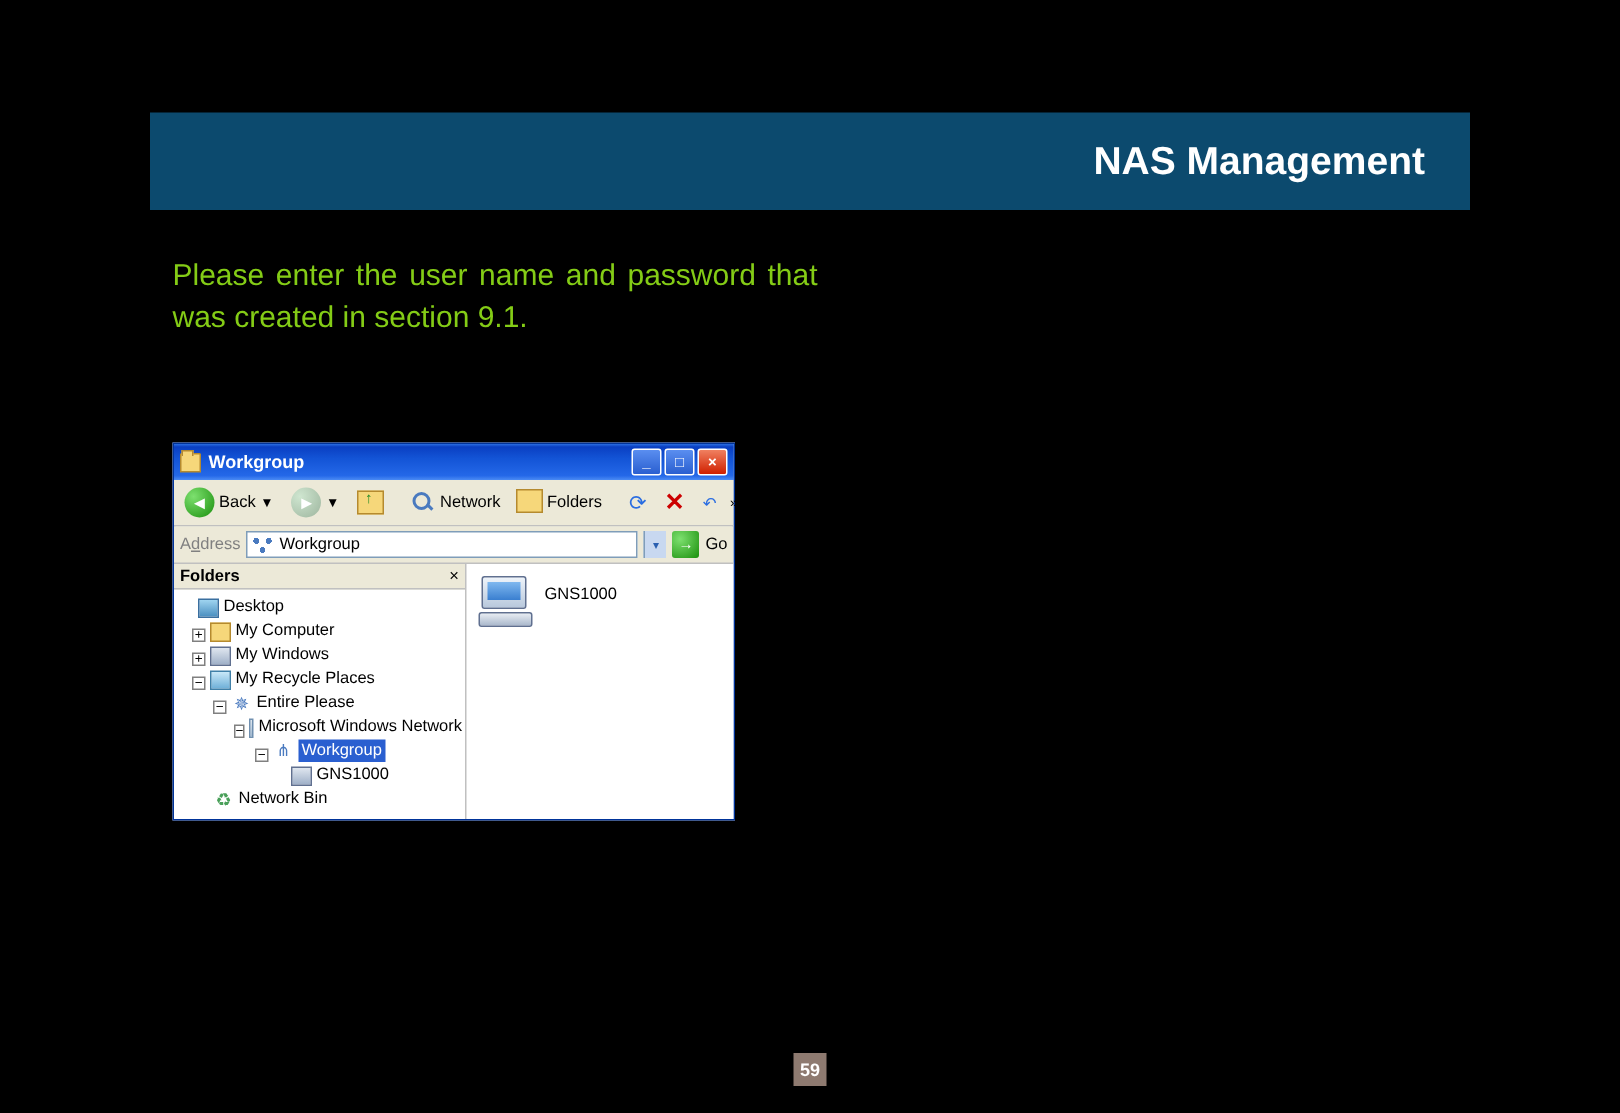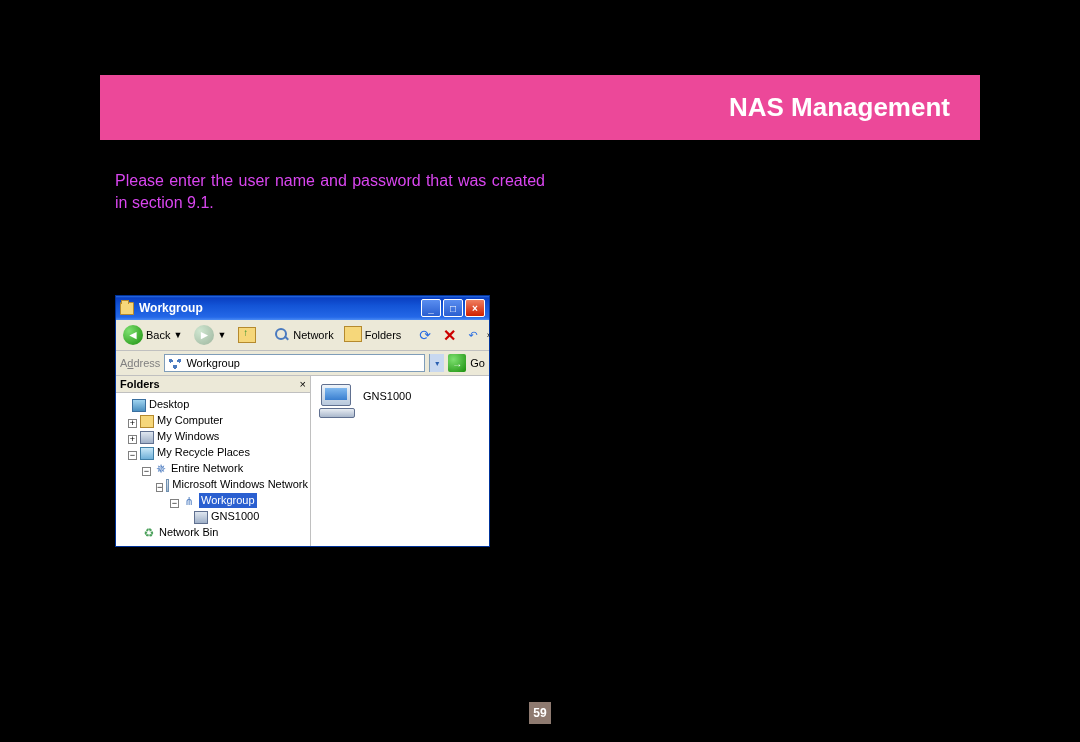--- a/index.html
+++ b/index.html
@@ -10,39 +10,39 @@
     font-family: Arial, Helvetica, sans-serif;
     position: relative;
     overflow: hidden;
   }
   .header-bar {
     position: absolute;
     left: 100px;
     top: 75px;
     width: 880px;
     height: 65px;
-    background: #ec4899;
+    background: #0c4a6e;
     display: flex;
     align-items: center;
     justify-content: flex-end;
     padding-right: 30px;
     padding-left: 28px;
   }
   .header-bar h1 {
     color: #fff;
     font-size: 26px;
     font-weight: bold;
   }
   .body-text {
     position: absolute;
     left: 115px;
     top: 170px;
     width: 430px;
-    color: #d946ef;
-    font-size: 16px;
+    color: #84cc16;
+    font-size: 20px;
     line-height: 1.4;
     text-align: justify;
   }
   .page-number {
     position: absolute;
     left: 50%;
     transform: translateX(-50%);
     bottom: 18px;
     width: 22px;
     height: 22px;
@@ -422,21 +422,21 @@
           <span>My Windows</span>
         </div>
         <div class="tree-row" style="padding-left:10px">
           <span class="expander">−</span>
           <span class="ic ic-netplaces"></span>
           <span>My Recycle Places</span>
         </div>
         <div class="tree-row" style="padding-left:24px">
           <span class="expander">−</span>
           <span class="ic ic-network">✵</span>
-          <span>Entire Network</span>
+          <span>Entire Please</span>
         </div>
         <div class="tree-row" style="padding-left:38px">
           <span class="expander">−</span>
           <span class="ic ic-winnet"></span>
           <span>Microsoft Windows Network</span>
         </div>
         <div class="tree-row" style="padding-left:52px">
           <span class="expander">−</span>
           <span class="ic ic-workgroup">⋔</span>
           <span class="selected">Workgroup</span>

